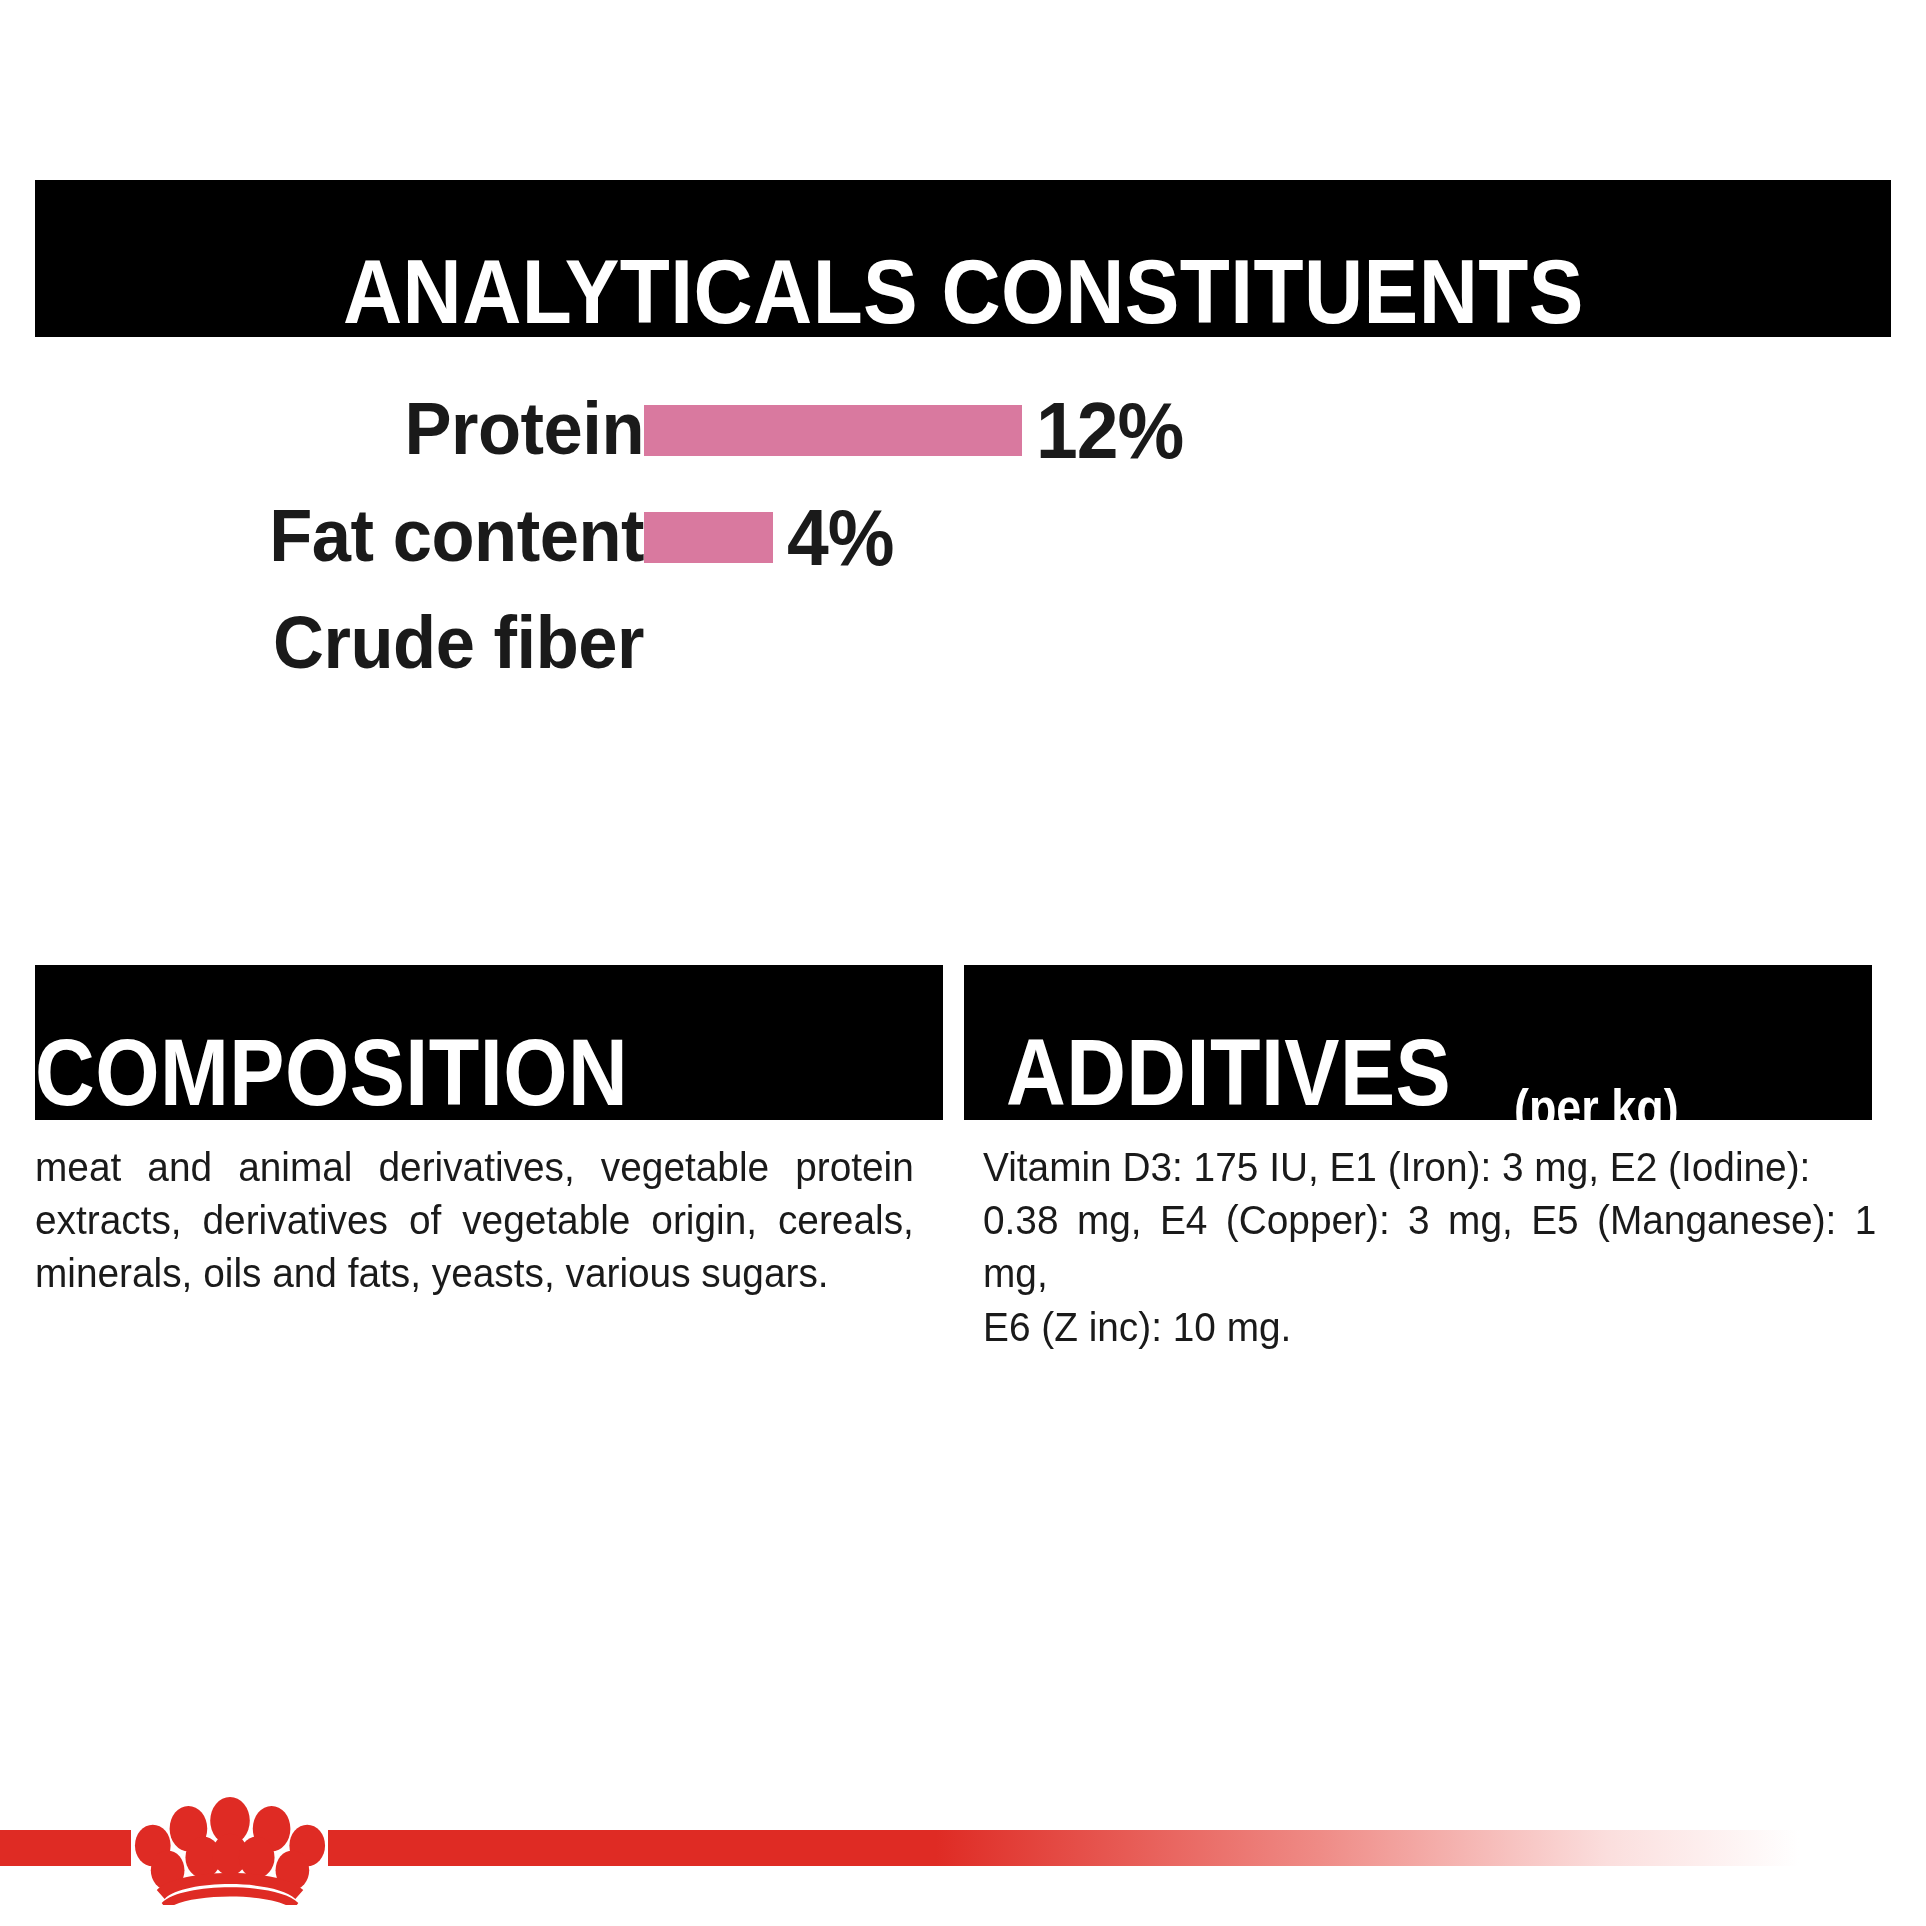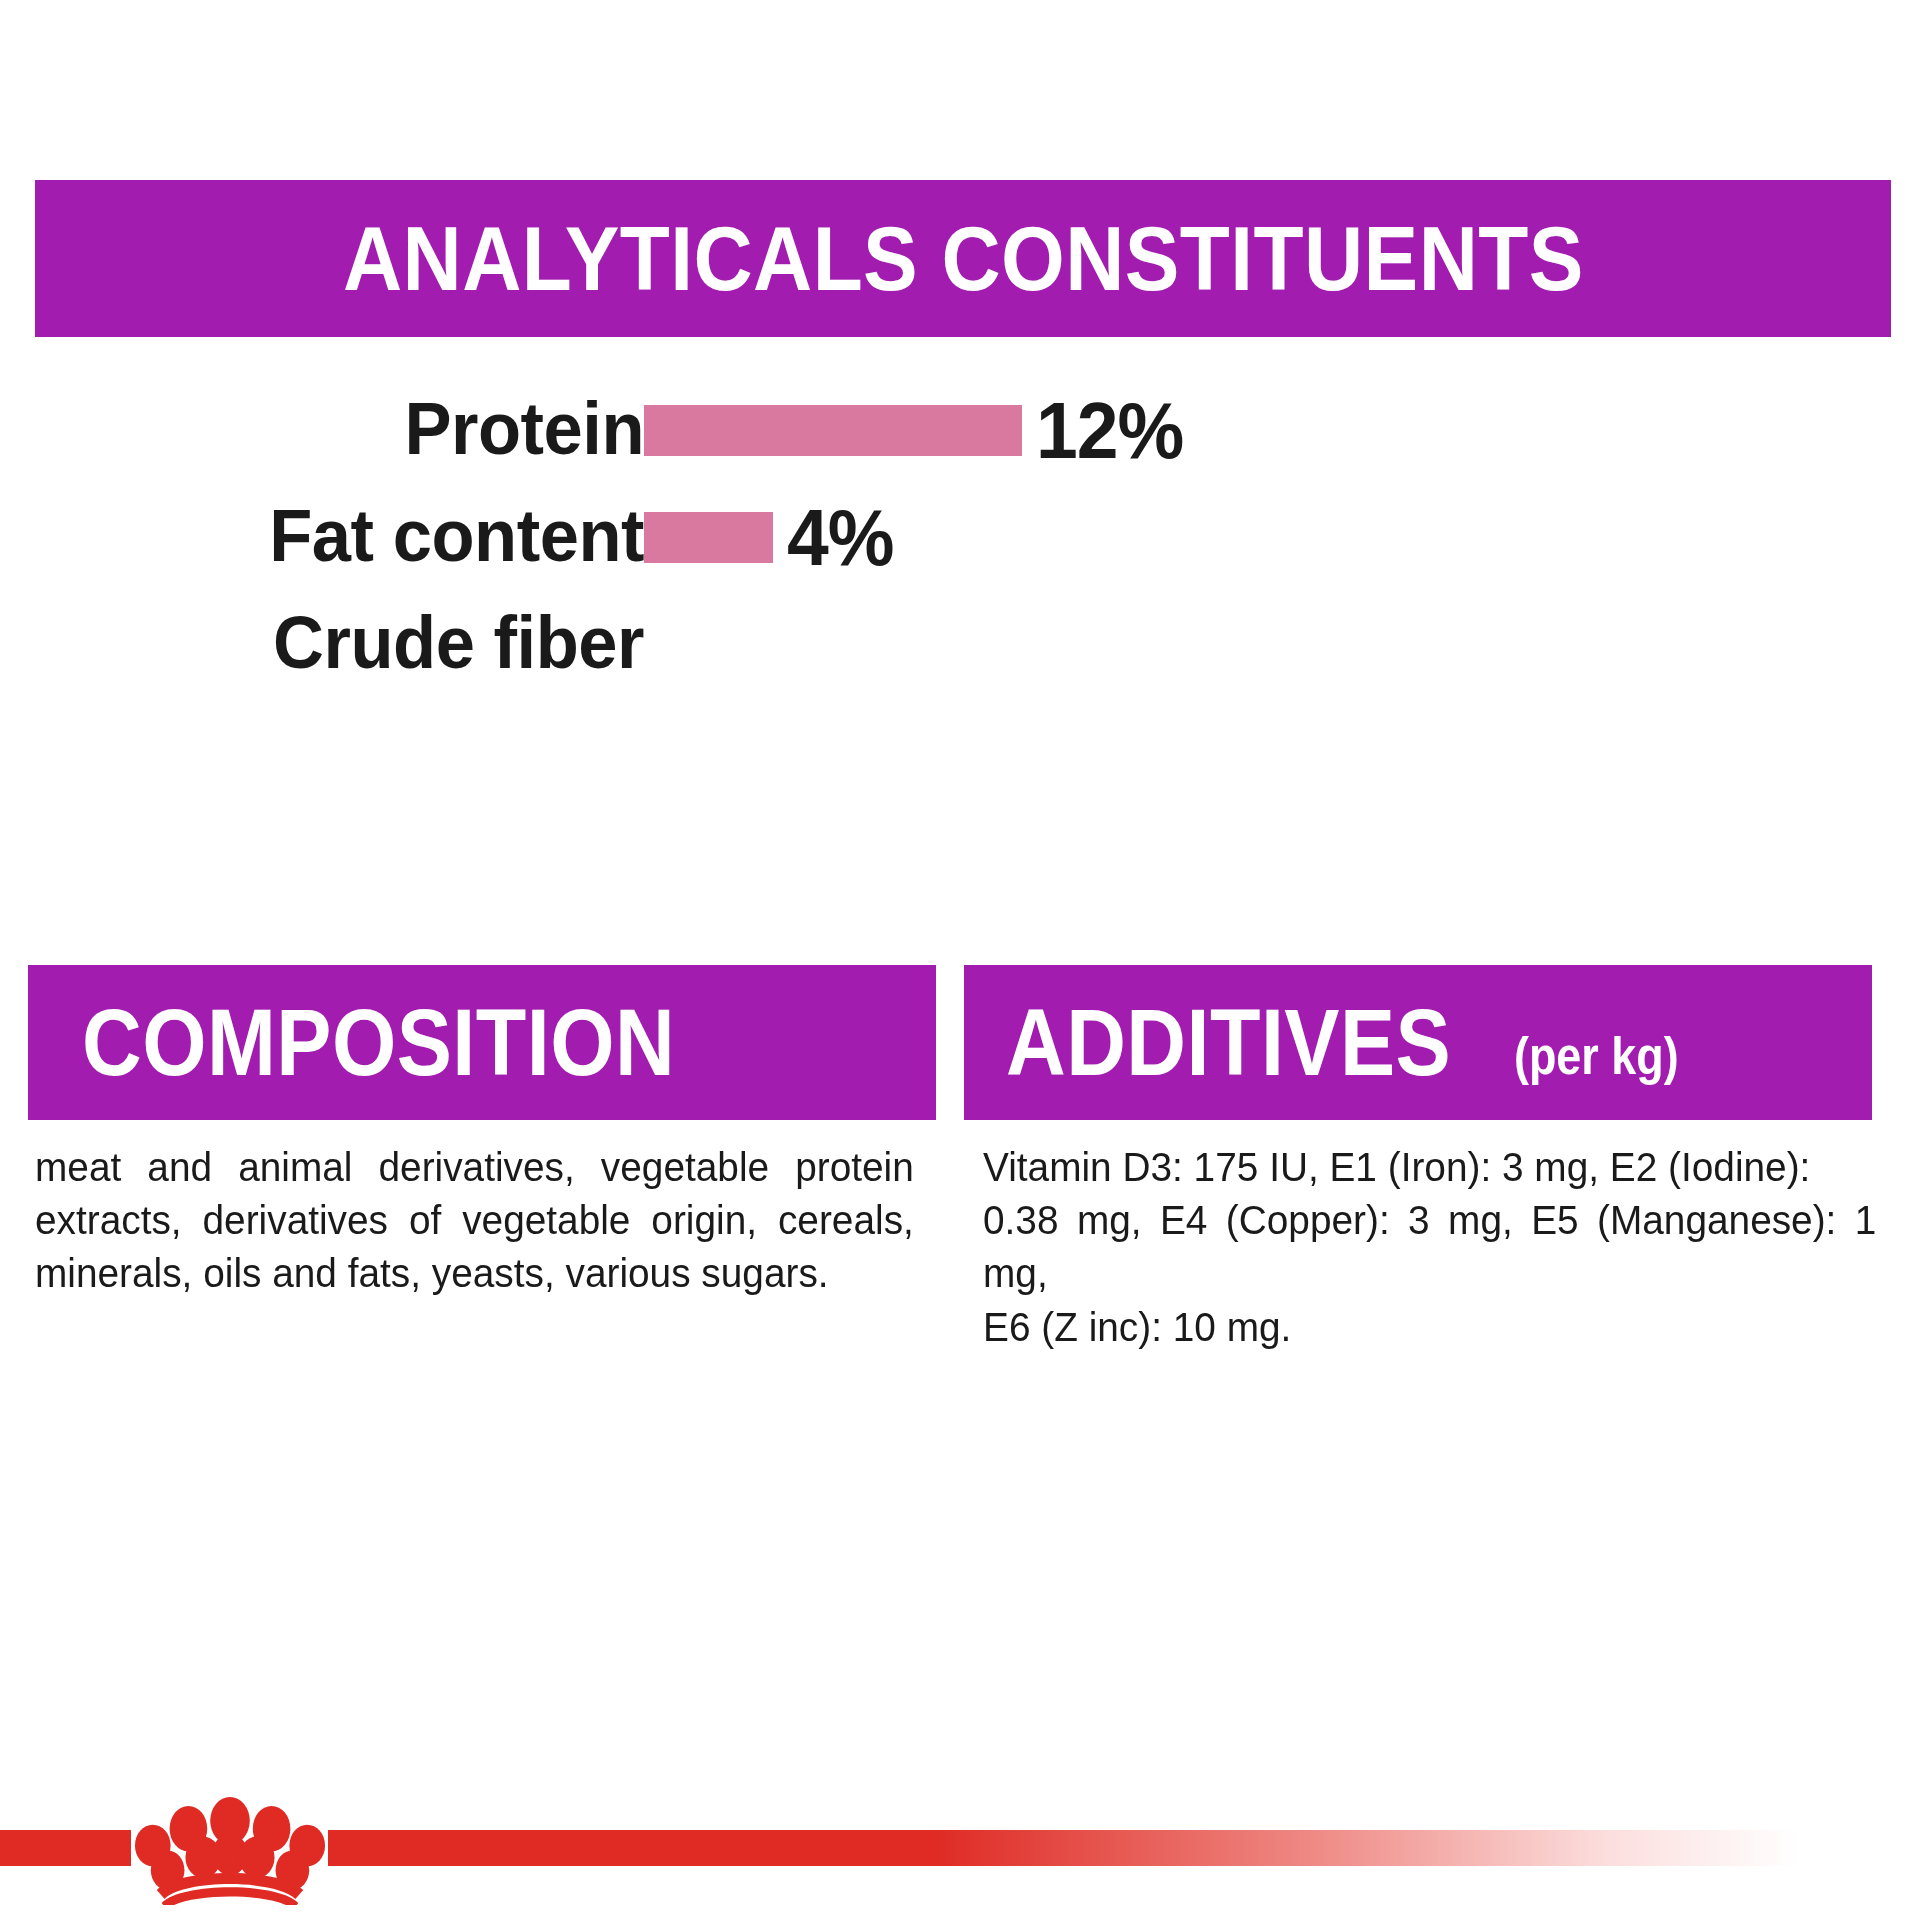--- a/index.html
+++ b/index.html
@@ -12,23 +12,23 @@
     height: 1927px;
     position: relative;
     overflow: hidden;
     font-family: "Liberation Sans", sans-serif;
     -webkit-font-smoothing: antialiased;
   }
 
   
   .bar-header {
     position: absolute;
-    background: #a21caf;
+    background: #000000;
     display: flex;
-    align-items: center;
+    align-items: flex-end;
     box-sizing: border-box;
   }
   .bar-header .bar-title {
     color: #ffffff;
     font-weight: 700;
     letter-spacing: 0.5px;
     line-height: 1;
     white-space: nowrap;
     transform: scaleX(0.88);
     transform-origin: left center;
@@ -88,25 +88,24 @@
     line-height: 1;
     letter-spacing: -1px;
     margin-left: 14px;
     white-space: nowrap;
     transform: scaleX(0.95);
     transform-origin: left center;
   }
 
   
   #composition-header {
-    left: 28px;
+    left: 35px;
     top: 965px;
     width: 908px;
     height: 155px;
-    padding-left: 54px;
   }
   #composition-header .bar-title { font-size: 94px; }
 
   #additives-header {
     left: 964px;
     top: 965px;
     width: 908px;
     height: 155px;
     padding-left: 42px;
   }

